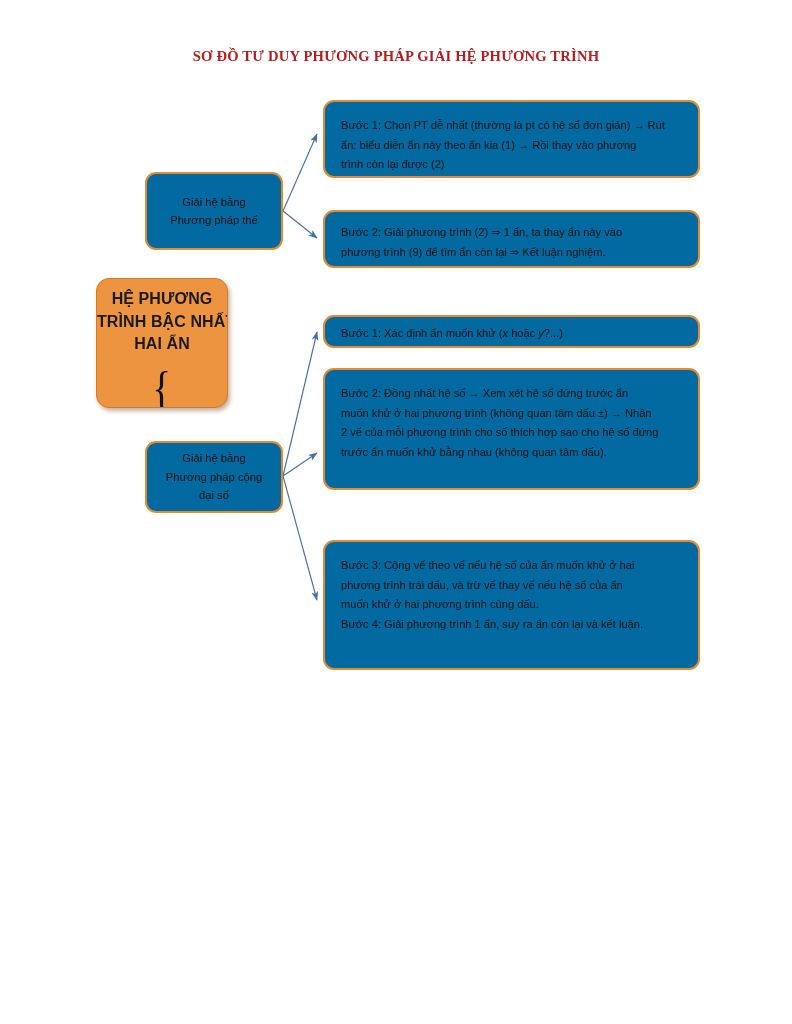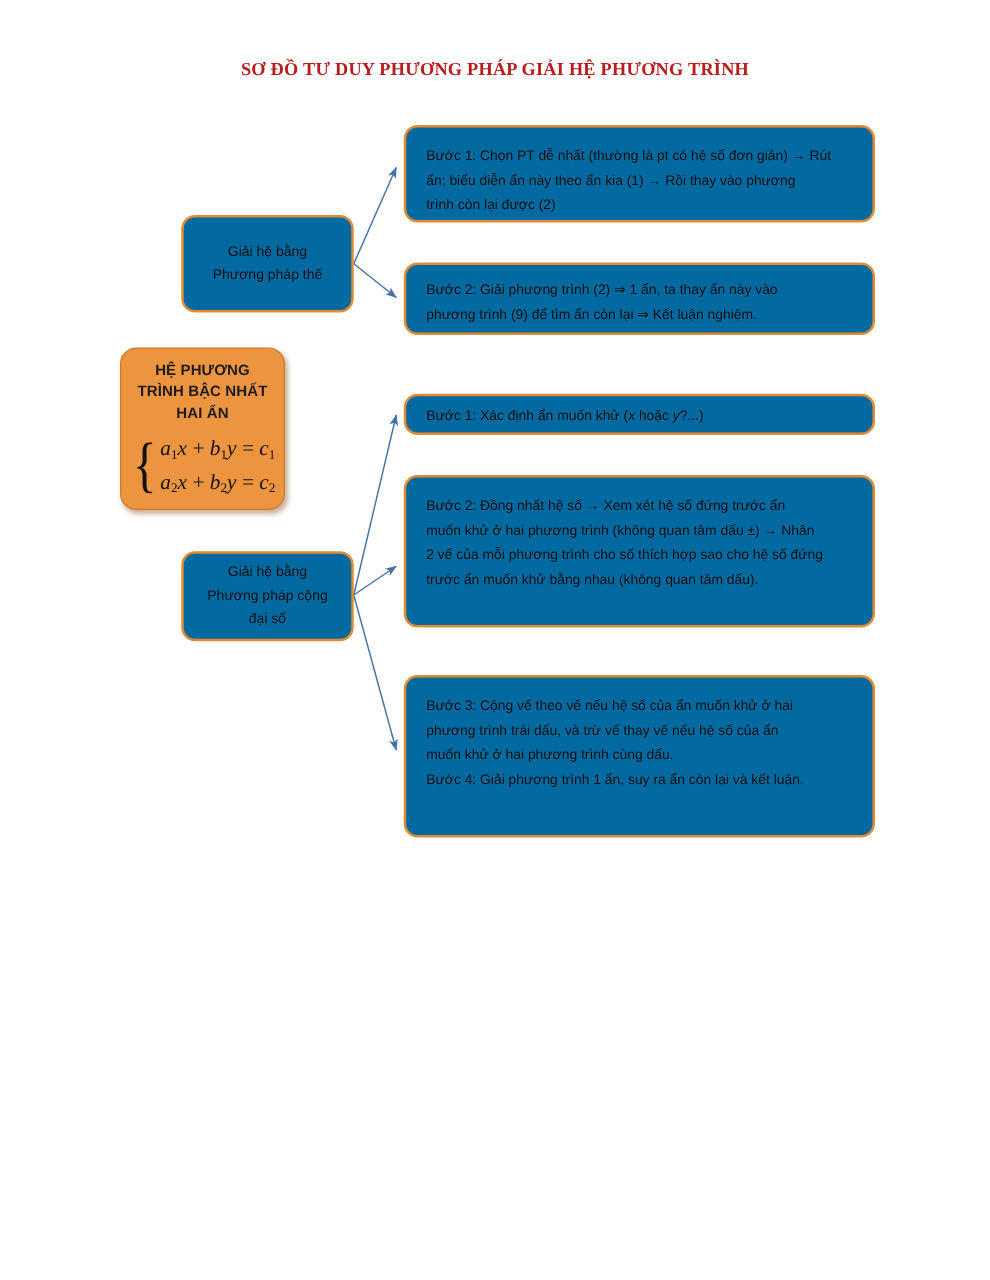--- a/index.html
+++ b/index.html
@@ -76,21 +76,21 @@
     background: #ED9440;
     border: 1px solid #D4792B;
     border-radius: 13px;
     box-shadow: 2px 3px 4px rgba(120,70,20,0.42);
     text-align: center;
     overflow: hidden;
   }
   #central .heading {
     margin-top: 9px;
     font-weight: bold;
-    font-size: 12px;
+    font-size: 16px;
     line-height: 1.42;
     color: #1b1b1b;
     letter-spacing: 0.1px;
   }
   #central .heading .line { display: block; white-space: nowrap; }
   #central .math {
     margin-top: 3px;
     font-family: "Liberation Serif", serif;
     color: #111111;
     display: flex;
@@ -143,28 +143,20 @@
   </svg>
 
   <div id="central">
     <div class="heading">
       <span class="line">HỆ PHƯƠNG</span>
       <span class="line">TRÌNH BẬC NHẤT</span>
       <span class="line">HAI ẨN</span>
     </div>
     <div class="math">
       <span class="brace">{</span>
-      <span class="eqs">
-        <span class="eq">
-          <span>a</span><sub>1</sub>x + <span>b</span><sub>1</sub>y = <span>c</span><sub>1</sub>
-        </span>
-        <span class="eq">
-          <span>a</span><sub>2</sub>x + <span>b</span><sub>2</sub>y = <span>c</span><sub>2</sub>
-        </span>
-      </span>
     </div>
   </div>
 
   <div class="node method" style="left:145px; top:172px; width:138px; height:78px;">
     <span class="line">Giải hệ bằng</span>
     <span class="line">Phương pháp thế</span>
   </div>
 
   <div class="node method" style="left:145px; top:441px; width:138px; height:72px;">
     <span class="line">Giải hệ bằng</span>
@@ -180,21 +172,21 @@
 
   <div class="node step" style="left:323px; top:210px; width:377px; height:58px; padding-top:11px;">
     <span class="line">Bước 2: Giải phương trình (2) ⇒ 1 ẩn, ta thay ẩn này vào</span>
     <span class="line">phương trình (9) để tìm ẩn còn lại ⇒ Kết luận nghiệm.</span>
   </div>
 
   <div class="node step" style="left:323px; top:315px; width:377px; height:33px; padding-top:7px;padding-left:16px;">
     <span class="line"><span>Bước 1: Xác định ẩn muốn khử (</span><span class="ital">x</span><span> hoặc </span><span class="ital">y</span><span>?...)</span></span>
   </div>
 
-  <div class="node step" style="left:323px; top:380px; width:377px; height:122px;">
+  <div class="node step" style="left:323px; top:368px; width:377px; height:122px;">
     <span class="line">Bước 2: Đồng nhất hệ số → Xem xét hệ số đứng trước ẩn</span>
     <span class="line">muốn khử ở hai phương trình (không quan tâm dấu ±) → Nhân</span>
     <span class="line">2 vế của mỗi phương trình cho số thích hợp sao cho hệ số đứng</span>
     <span class="line">trước ẩn muốn khử bằng nhau (không quan tâm dấu).</span>
   </div>
 
   <div class="node step" style="left:323px; top:540px; width:377px; height:130px;">
     <span class="line">Bước 3: Cộng vế theo vế nếu hệ số của ẩn muốn khử ở hai</span>
     <span class="line">phương trình trái dấu, và trừ vế thay vế nếu hệ số của ẩn</span>
     <span class="line">muốn khử ở hai phương trình cùng dấu.</span>

